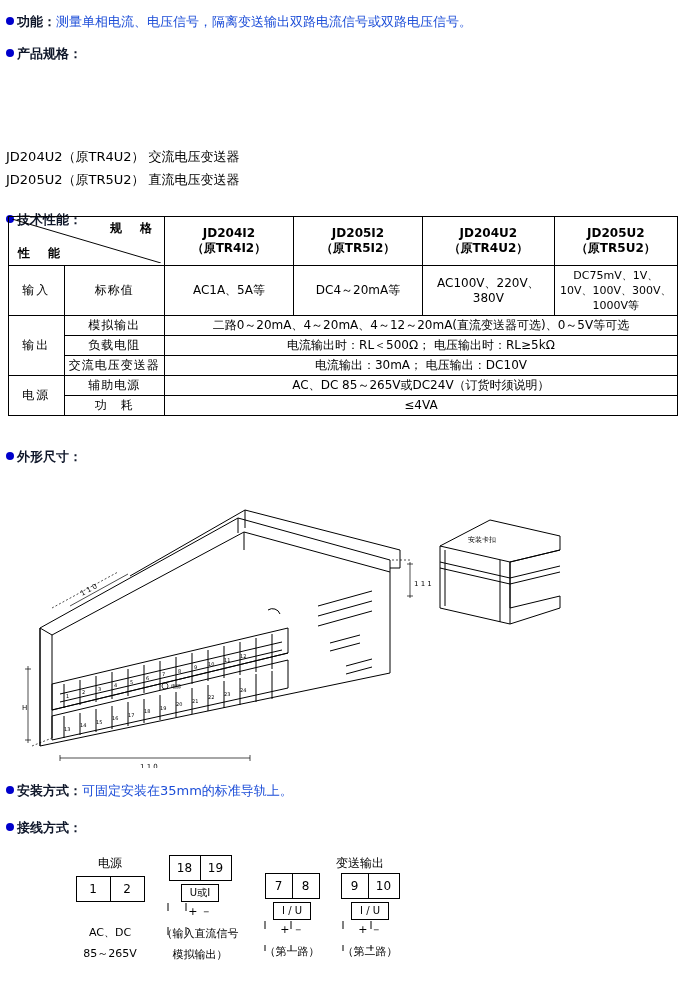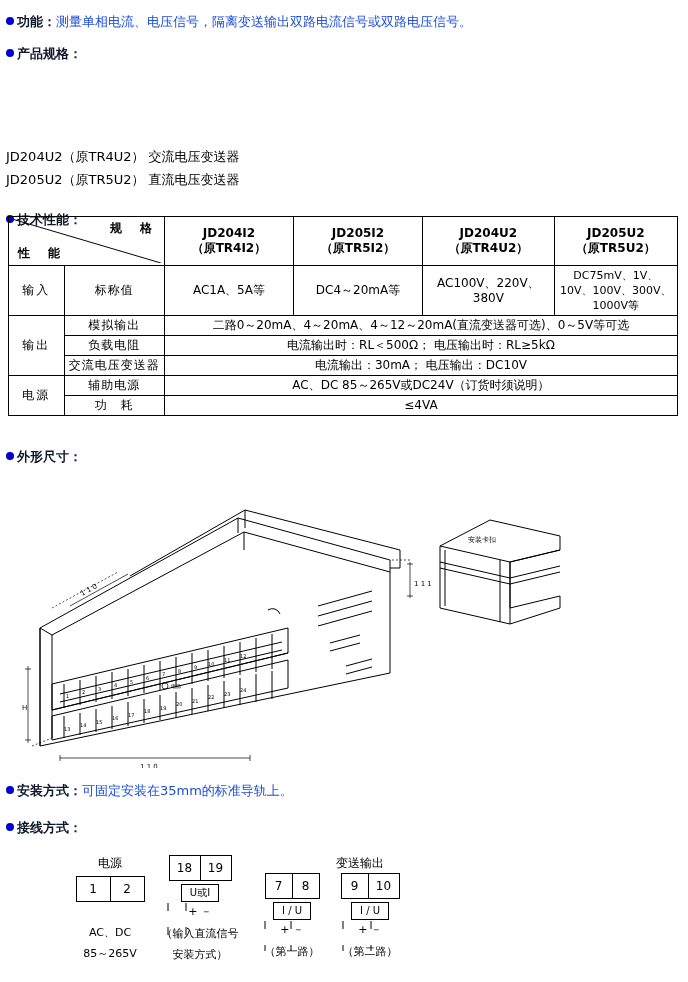--- a/index.html
+++ b/index.html
@@ -420,21 +420,21 @@
     <div class="wire-group" style="left:120px; top:0px; width:160px;">
       <div class="term-box">
         <div class="term" style="min-width:30px;">18</div>
         <div class="term" style="min-width:30px;">19</div>
       </div>
       <div style="margin-top:3px;">
         <span class="uibox">U或I</span>
       </div>
       <div class="pm" style="margin-top:2px;">+      －</div>
       <div class="sub-note">（输入直流信号</div>
-      <div class="sub-note">安装方式）</div>
+      <div class="sub-note">模拟输出）</div>
     </div>
 
     <div class="wire-group" style="left:270px; top:0px; width:180px;">
       <div class="wire-title">变送输出</div>
     </div>
 
     <div class="wire-group" style="left:252px; top:18px; width:80px;">
       <div class="term-box">
         <div class="term" style="min-width:26px;">7</div>
         <div class="term" style="min-width:26px;">8</div>

